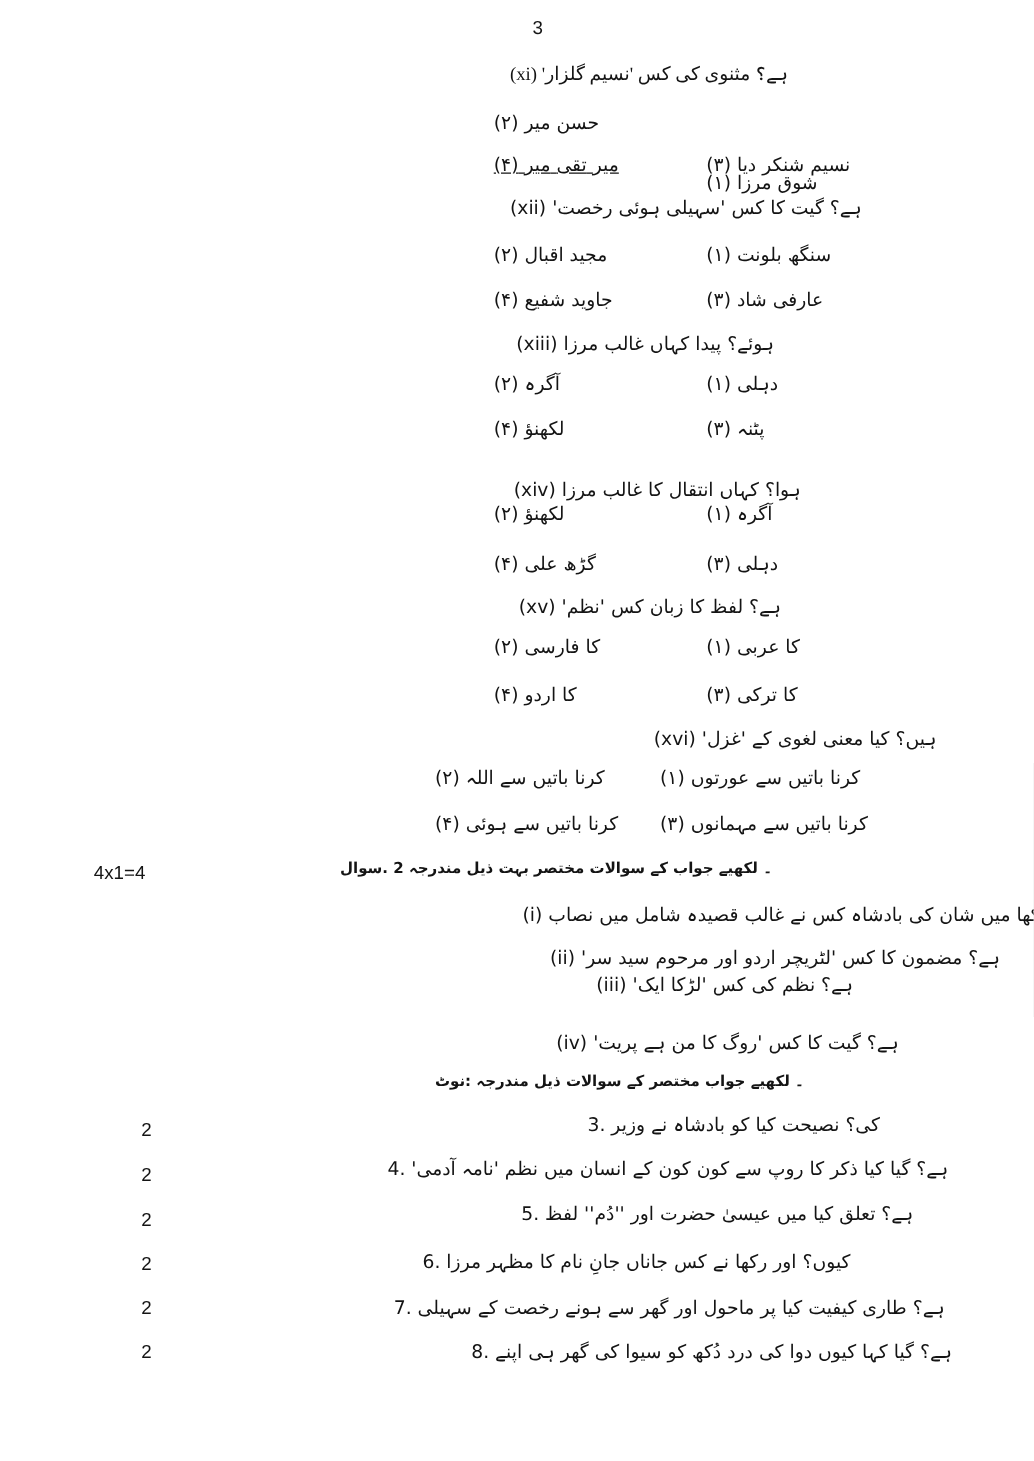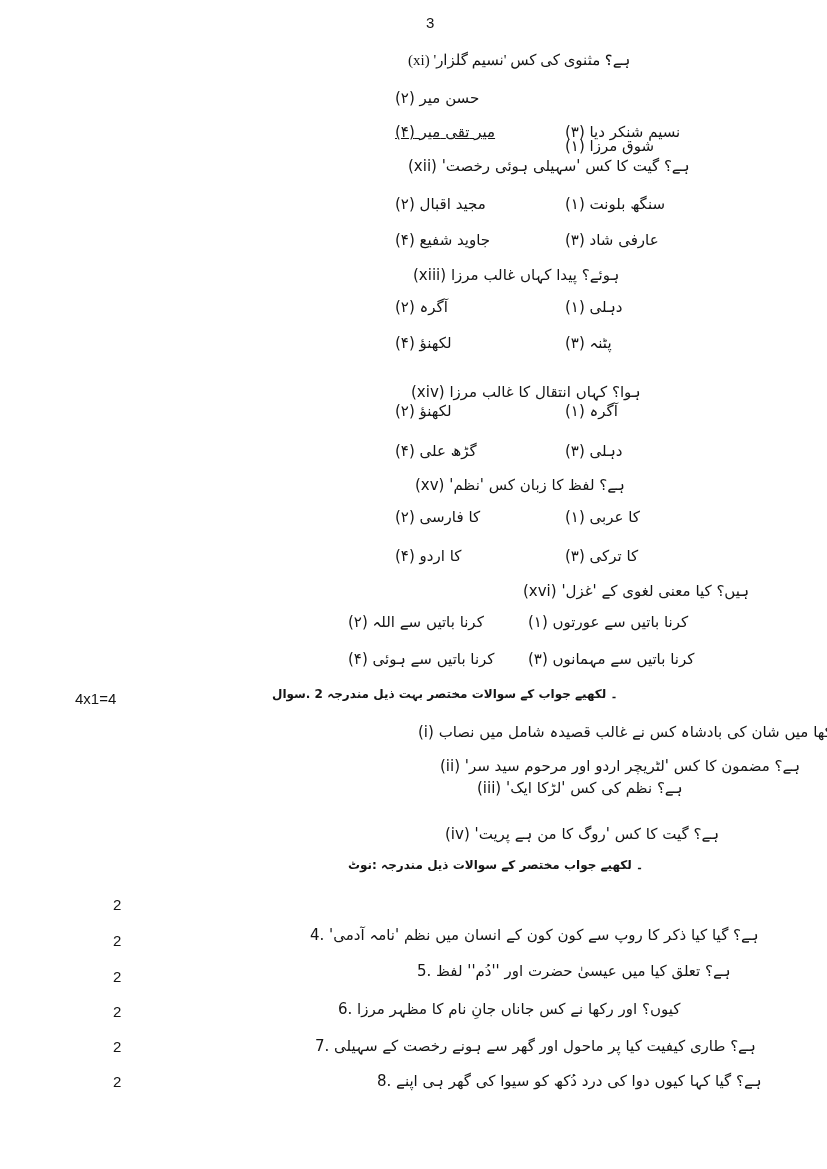--- a/index.html
+++ b/index.html
@@ -60,20 +60,21 @@
   <div class="num" style="left:75px;top:690px;">4x1=4</div>
 
   <div class="ul" style="left:418px;top:722px;"><span class="w" dir="ltr">(i)</span> <span class="w" dir="ltr">نصاب</span> <span class="w" dir="ltr">میں</span> <span class="w" dir="ltr">شامل</span> <span class="w" dir="ltr">قصیدہ</span> <span class="w" dir="ltr">غالب</span> <span class="w" dir="ltr">نے</span> <span class="w" dir="ltr">کس</span> <span class="w" dir="ltr">بادشاہ</span> <span class="w" dir="ltr">کی</span> <span class="w" dir="ltr">شان</span> <span class="w" dir="ltr">میں</span> <span class="w" dir="ltr">لکھا</span> </div>
   <div class="ul" style="left:440px;top:756px;"><span class="w" dir="ltr">(ii)</span> <span class="w" dir="ltr">'سر</span> <span class="w" dir="ltr">سید</span> <span class="w" dir="ltr">مرحوم</span> <span class="w" dir="ltr">اور</span> <span class="w" dir="ltr">اردو</span> <span class="w" dir="ltr">لٹریچر'</span> <span class="w" dir="ltr">کس</span> <span class="w" dir="ltr">کا</span> <span class="w" dir="ltr">مضمون</span> <span class="w" dir="ltr">ہے؟</span></div>
   <div class="ul" style="left:477px;top:778px;"><span class="w" dir="ltr">(iii)</span> <span class="w" dir="ltr">'ایک</span> <span class="w" dir="ltr">لڑکا'</span> <span class="w" dir="ltr">کس</span> <span class="w" dir="ltr">کی</span> <span class="w" dir="ltr">نظم</span> <span class="w" dir="ltr">ہے؟</span></div>
   <div class="ul" style="left:445px;top:824px;"><span class="w" dir="ltr">(iv)</span> <span class="w" dir="ltr">'پریت</span> <span class="w" dir="ltr">ہے</span> <span class="w" dir="ltr">من</span> <span class="w" dir="ltr">کا</span> <span class="w" dir="ltr">روگ'</span> <span class="w" dir="ltr">کس</span> <span class="w" dir="ltr">کا</span> <span class="w" dir="ltr">گیت</span> <span class="w" dir="ltr">ہے؟</span></div>
 
   <div class="ul b" style="left:348px;top:857px;"><span class="w" dir="ltr">نوٹ:</span> <span class="w" dir="ltr">مندرجہ</span> <span class="w" dir="ltr">ذیل</span> <span class="w" dir="ltr">سوالات</span> <span class="w" dir="ltr">کے</span> <span class="w" dir="ltr">مختصر</span> <span class="w" dir="ltr">جواب</span> <span class="w" dir="ltr">لکھیے</span> <span class="w" dir="ltr">۔</span></div>
 
   <div class="num" style="left:113px;top:896px;">2</div>
+  <div class="ul" style="left:470px;top:890px;"><span class="w" dir="ltr">3.</span> <span class="w" dir="ltr">وزیر</span> <span class="w" dir="ltr">نے</span> <span class="w" dir="ltr">بادشاہ</span> <span class="w" dir="ltr">کو</span> <span class="w" dir="ltr">کیا</span> <span class="w" dir="ltr">نصیحت</span> <span class="w" dir="ltr">کی؟</span></div>
 
   <div class="num" style="left:113px;top:932px;">2</div>
   <div class="ul" style="left:310px;top:925px;"><span class="w" dir="ltr">4.</span> <span class="w" dir="ltr">'آدمی</span> <span class="w" dir="ltr">نامہ'</span> <span class="w" dir="ltr">نظم</span> <span class="w" dir="ltr">میں</span> <span class="w" dir="ltr">انسان</span> <span class="w" dir="ltr">کے</span> <span class="w" dir="ltr">کون</span> <span class="w" dir="ltr">کون</span> <span class="w" dir="ltr">سے</span> <span class="w" dir="ltr">روپ</span> <span class="w" dir="ltr">کا</span> <span class="w" dir="ltr">ذکر</span> <span class="w" dir="ltr">کیا</span> <span class="w" dir="ltr">گیا</span> <span class="w" dir="ltr">ہے؟</span></div>
 
   <div class="num" style="left:113px;top:968px;">2</div>
   <div class="ul" style="left:417px;top:961px;"><span class="w" dir="ltr">5.</span> <span class="w" dir="ltr">لفظ</span> <span class="w" dir="ltr">''دُم''</span> <span class="w" dir="ltr">اور</span> <span class="w" dir="ltr">حضرت</span> <span class="w" dir="ltr">عیسیٰ</span> <span class="w" dir="ltr">میں</span> <span class="w" dir="ltr">کیا</span> <span class="w" dir="ltr">تعلق</span> <span class="w" dir="ltr">ہے؟</span></div>
 
   <div class="num" style="left:113px;top:1003px;">2</div>
   <div class="ul" style="left:338px;top:999px;"><span class="w" dir="ltr">6.</span> <span class="w" dir="ltr">مرزا</span> <span class="w" dir="ltr">مظہر</span> <span class="w" dir="ltr">کا</span> <span class="w" dir="ltr">نام</span> <span class="w" dir="ltr">جانِ</span> <span class="w" dir="ltr">جاناں</span> <span class="w" dir="ltr">کس</span> <span class="w" dir="ltr">نے</span> <span class="w" dir="ltr">رکھا</span> <span class="w" dir="ltr">اور</span> <span class="w" dir="ltr">کیوں؟</span></div>
 

